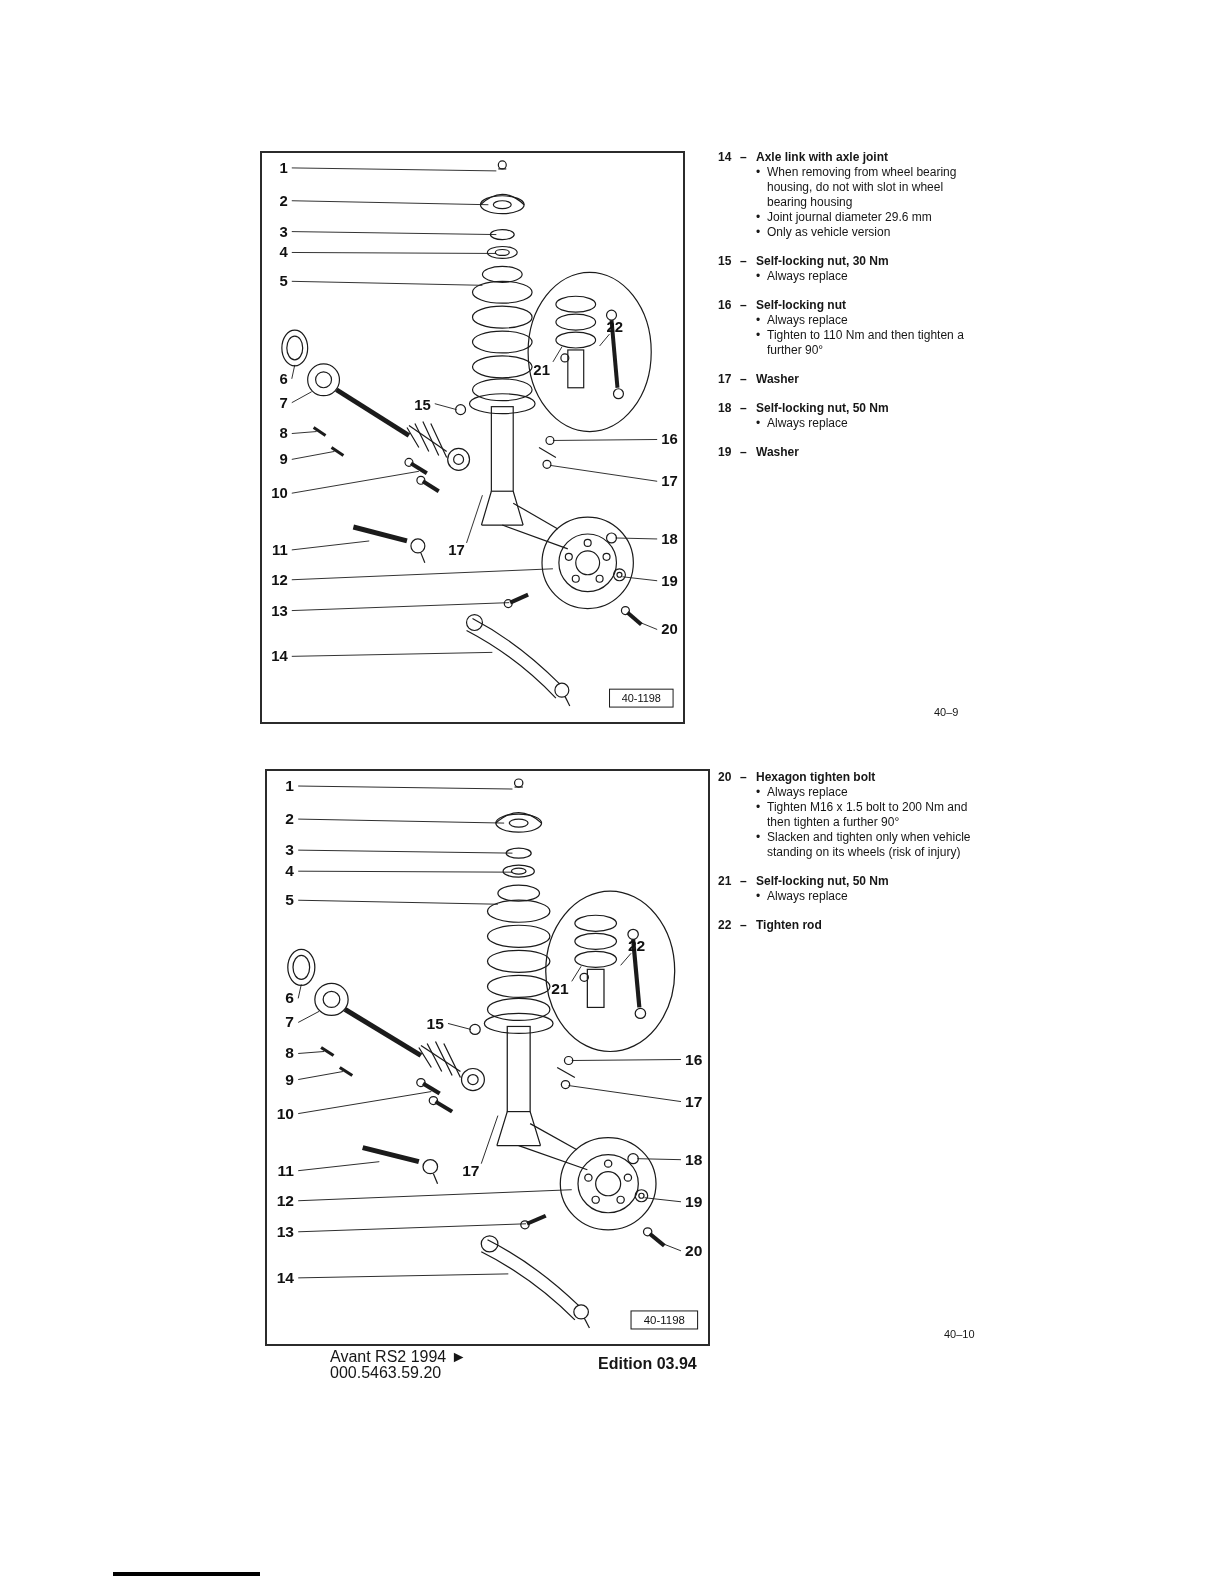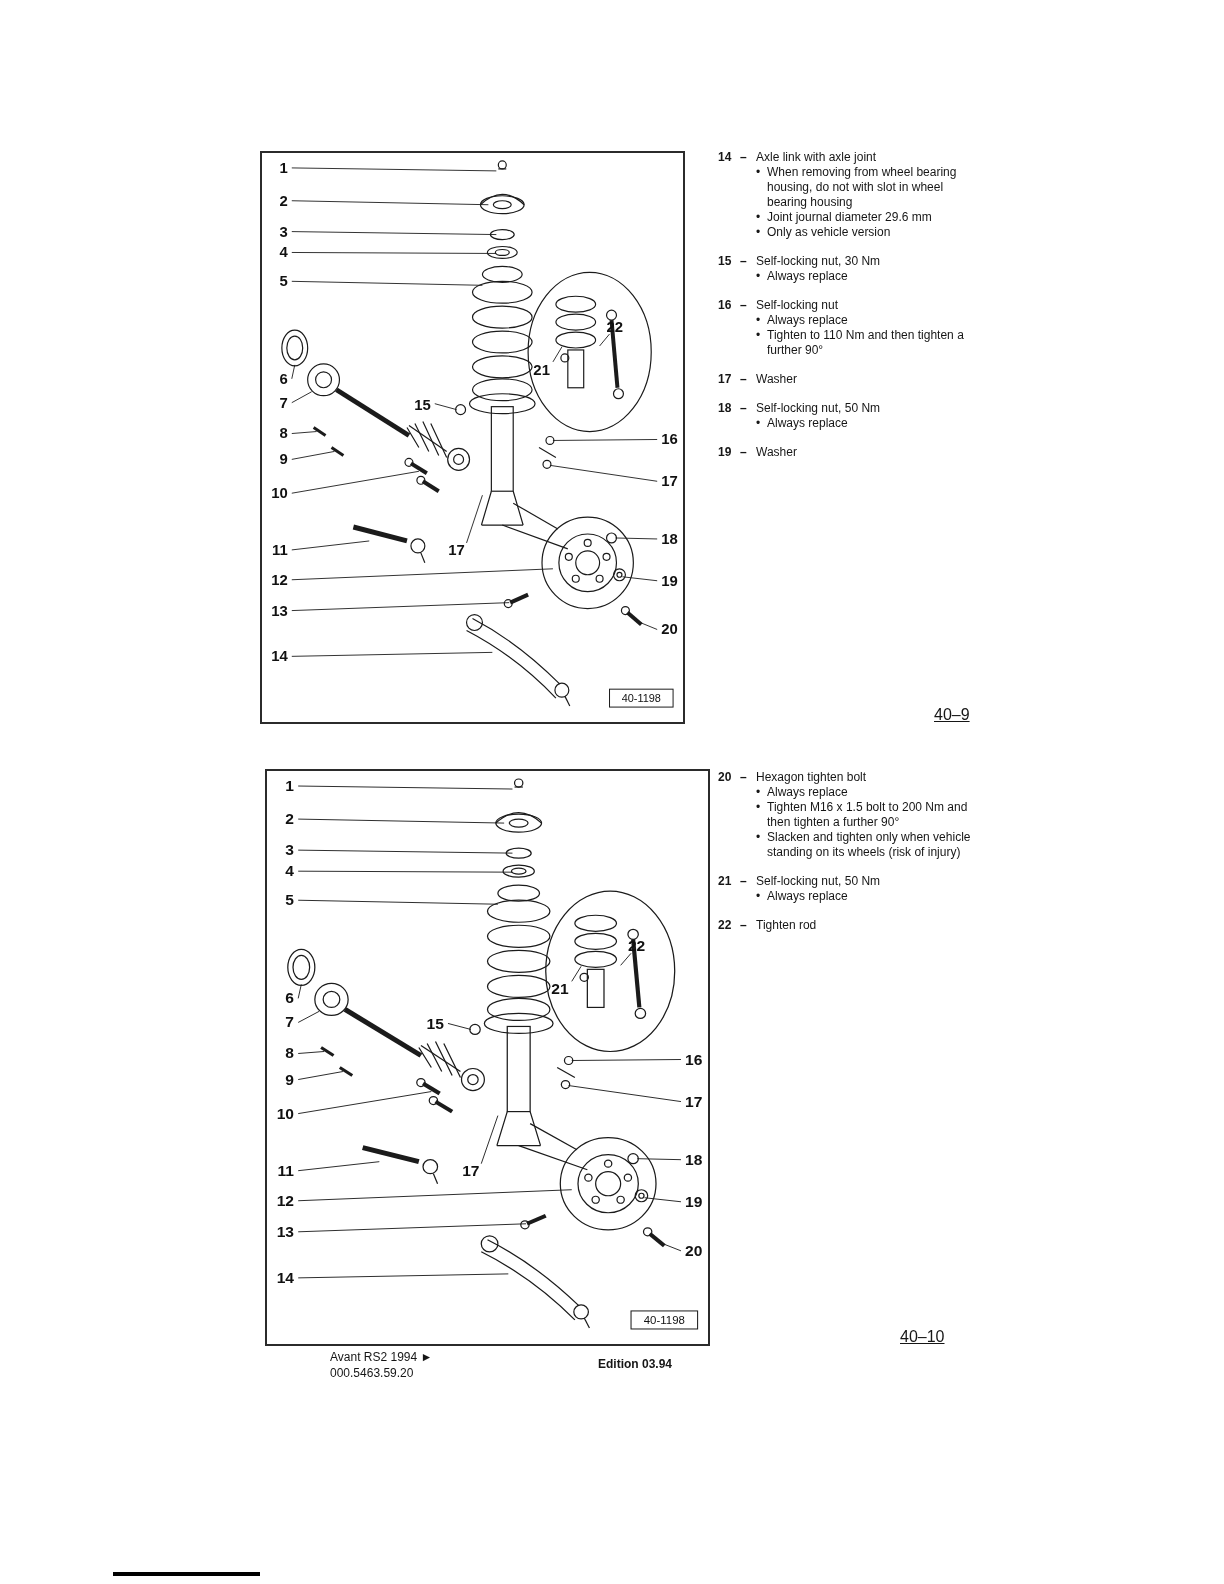--- a/index.html
+++ b/index.html
@@ -17,25 +17,25 @@
     border:2px solid #2b2b2b;
     background:#ffffff;
   }
   .diagram-box svg { display:block; width:100%; height:100%;
     font-family:"Liberation Sans", sans-serif; }
   .legend { position:absolute; width:260px; font-size:12px; line-height:15px; }
   .l-item { display:flex; margin-bottom:14px; }
   .l-item .num  { width:22px; flex:none; font-weight:bold; }
   .l-item .dash { width:16px; flex:none; font-weight:bold; }
   .l-body { flex:1; }
-  .l-title { font-weight:normal; }
+  .l-title { font-weight:bold; }
   .b { display:flex; }
   .bc { width:11px; flex:none; }
-  .pagenum { position:absolute; font-size:16px;text-decoration:underline; }
-  .footer-block { position:absolute; font-size:12px; line-height:16px; }
+  .pagenum { position:absolute; font-size:11px; }
+  .footer-block { position:absolute; font-size:16px; line-height:16px; }
   .black-bar { position:absolute; background:#000; }
 </style>
 </head>
 <body>
 
 <div class="page">
 
   <div class="diagram-box" style="left:260px; top:151px; width:425px; height:573px;">
     <svg viewBox="0 0 424 572" preserveAspectRatio="none" xmlns="http://www.w3.org/2000/svg" xmlns:xlink="http://www.w3.org/1999/xlink">
       <g id="suspfig" stroke="#1b1b1b" fill="none" stroke-width="1.2">
@@ -325,21 +325,21 @@
     <div class="l-item">
       <span class="num">22</span>
       <span class="dash">–</span>
       <div class="l-body">
         <div class="l-title">Tighten rod</div>
       </div>
     </div>
   </div>
 
   <div class="pagenum" style="left:934px; top:706px;">40–9</div>
-  <div class="pagenum" style="left:900px; top:1328px;text-align:right;">40–10</div>
+  <div class="pagenum" style="left:944px; top:1328px;text-align:right;">40–10</div>
 
   <div class="footer-block" style="left:330px; top:1349px;">
     <div>Avant RS2 1994 ►</div>
     <div>000.5463.59.20</div>
   </div>
   <div class="footer-block" style="left:598px; top:1356px;font-weight:bold;">Edition 03.94</div>
 
   <div class="black-bar" style="left:113px; top:1572px; width:147px; height:4px;"></div>
 
 </div>

